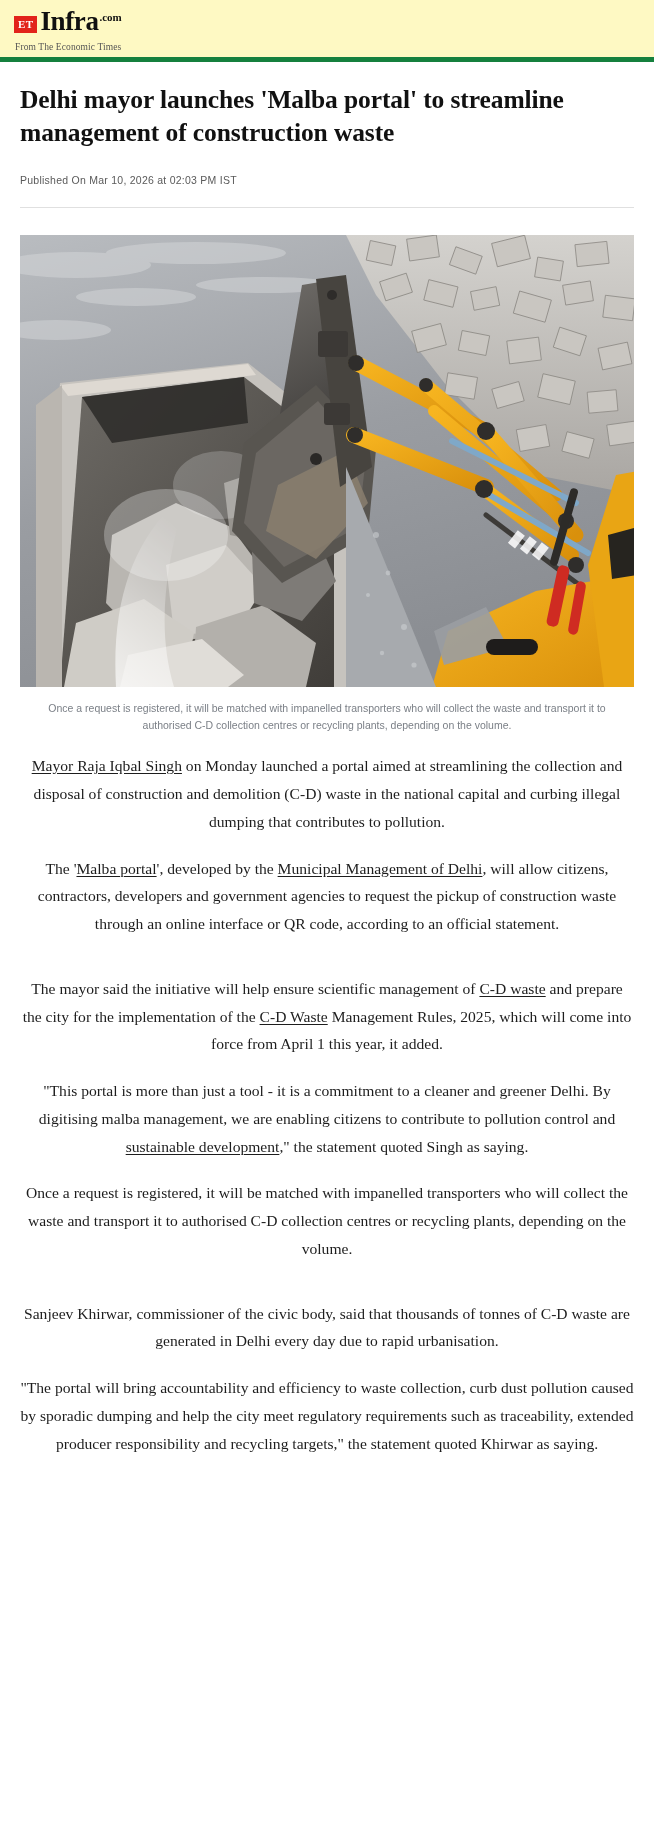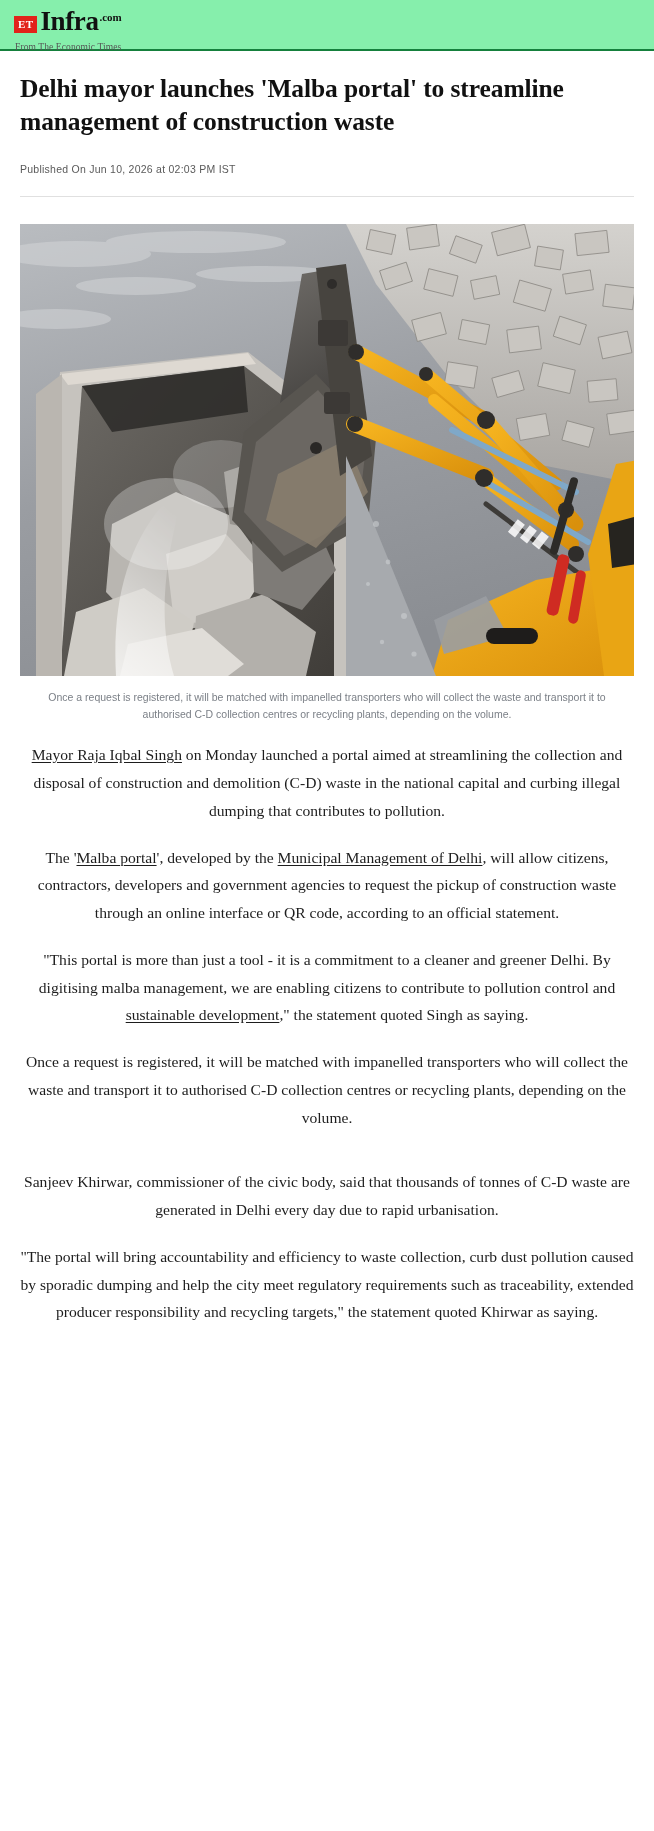--- a/index.html
+++ b/index.html
@@ -8,23 +8,23 @@
     width: 654px;
     background: #ffffff;
     font-family: "Liberation Serif", serif;
     color: #1a1a1a;
     -webkit-font-smoothing: antialiased;
   }
 
   
   .masthead {
     padding: 9px 0 9px 14px;
-    background: #86efac;
-    border-bottom: 2px solid #15803d;
-    height: 51px;
+    background: #fef9c3;
+    border-bottom: 5px solid #15803d;
+    height: 62px;
   }
   .logo-row {
     display: flex;
     align-items: flex-end;
     gap: 3px;
     line-height: 1;
   }
   .logo-et {
     display: inline-flex;
     align-items: center;
@@ -136,21 +136,21 @@
     <span class="logo-infra">Infra</span>
     <span class="logo-com">.com</span>
   </div>
   <div class="logo-tagline">From The Economic Times</div>
 </header>
 
 <main class="article">
 
   <h1 class="headline">Delhi mayor launches 'Malba portal' to streamline management of construction waste</h1>
 
-  <div class="pubdate">Published On Jun 10, 2026 at 02:03 PM IST</div>
+  <div class="pubdate">Published On Mar 10, 2026 at 02:03 PM IST</div>
 
   <hr class="rule">
 
   <figure class="hero-wrap" style="margin-left:0;margin-right:0;">
     <div class="hero">
       <svg viewBox="0 0 622 452" preserveAspectRatio="xMidYMid slice">
         <defs>
           <linearGradient id="grd-road" x1="0" y1="0" x2="0.4" y2="1">
             <stop offset="0%" stop-color="#b9bcc0"></stop>
             <stop offset="55%" stop-color="#9a9da2"></stop>
@@ -293,19 +293,20 @@
           <circle cx="398" cy="430" r="2.6"></circle>
         </g>
       </svg>
     </div>
     <figcaption class="caption">Once a request is registered, it will be matched with impanelled transporters who will collect the waste and transport it to authorised C-D collection centres or recycling plants, depending on the volume.</figcaption>
   </figure>
 
   <section class="body-copy">
       <p><a href="#">Mayor Raja Iqbal Singh</a> on Monday launched a portal aimed at streamlining the collection and disposal of construction and demolition (C-D) waste in the national capital and curbing illegal dumping that contributes to pollution.</p>
       <p>The '<a href="#">Malba portal</a>', developed by the <a href="#">Municipal Management of Delhi</a>, will allow citizens, contractors, developers and government agencies to request the pickup of construction waste through an online interface or QR code, according to an official statement.</p>
+      <p class="gap-before">The mayor said the initiative will help ensure scientific management of <a href="#">C-D waste</a> and prepare the city for the implementation of the <a href="#">C-D Waste</a> Management Rules, 2025, which will come into force from April 1 this year, it added.</p>
       <p>"This portal is more than just a tool - it is a commitment to a cleaner and greener Delhi. By digitising malba management, we are enabling citizens to contribute to pollution control and <a href="#">sustainable development</a>," the statement quoted Singh as saying.</p>
       <p>Once a request is registered, it will be matched with impanelled transporters who will collect the waste and transport it to authorised C-D collection centres or recycling plants, depending on the volume.</p>
       <p class="gap-before">Sanjeev Khirwar, commissioner of the civic body, said that thousands of tonnes of C-D waste are generated in Delhi every day due to rapid urbanisation.</p>
       <p>"The portal will bring accountability and efficiency to waste collection, curb dust pollution caused by sporadic dumping and help the city meet regulatory requirements such as traceability, extended producer responsibility and recycling targets," the statement quoted Khirwar as saying.</p>
     </section>
 
 </main>
 
 </body></html>

